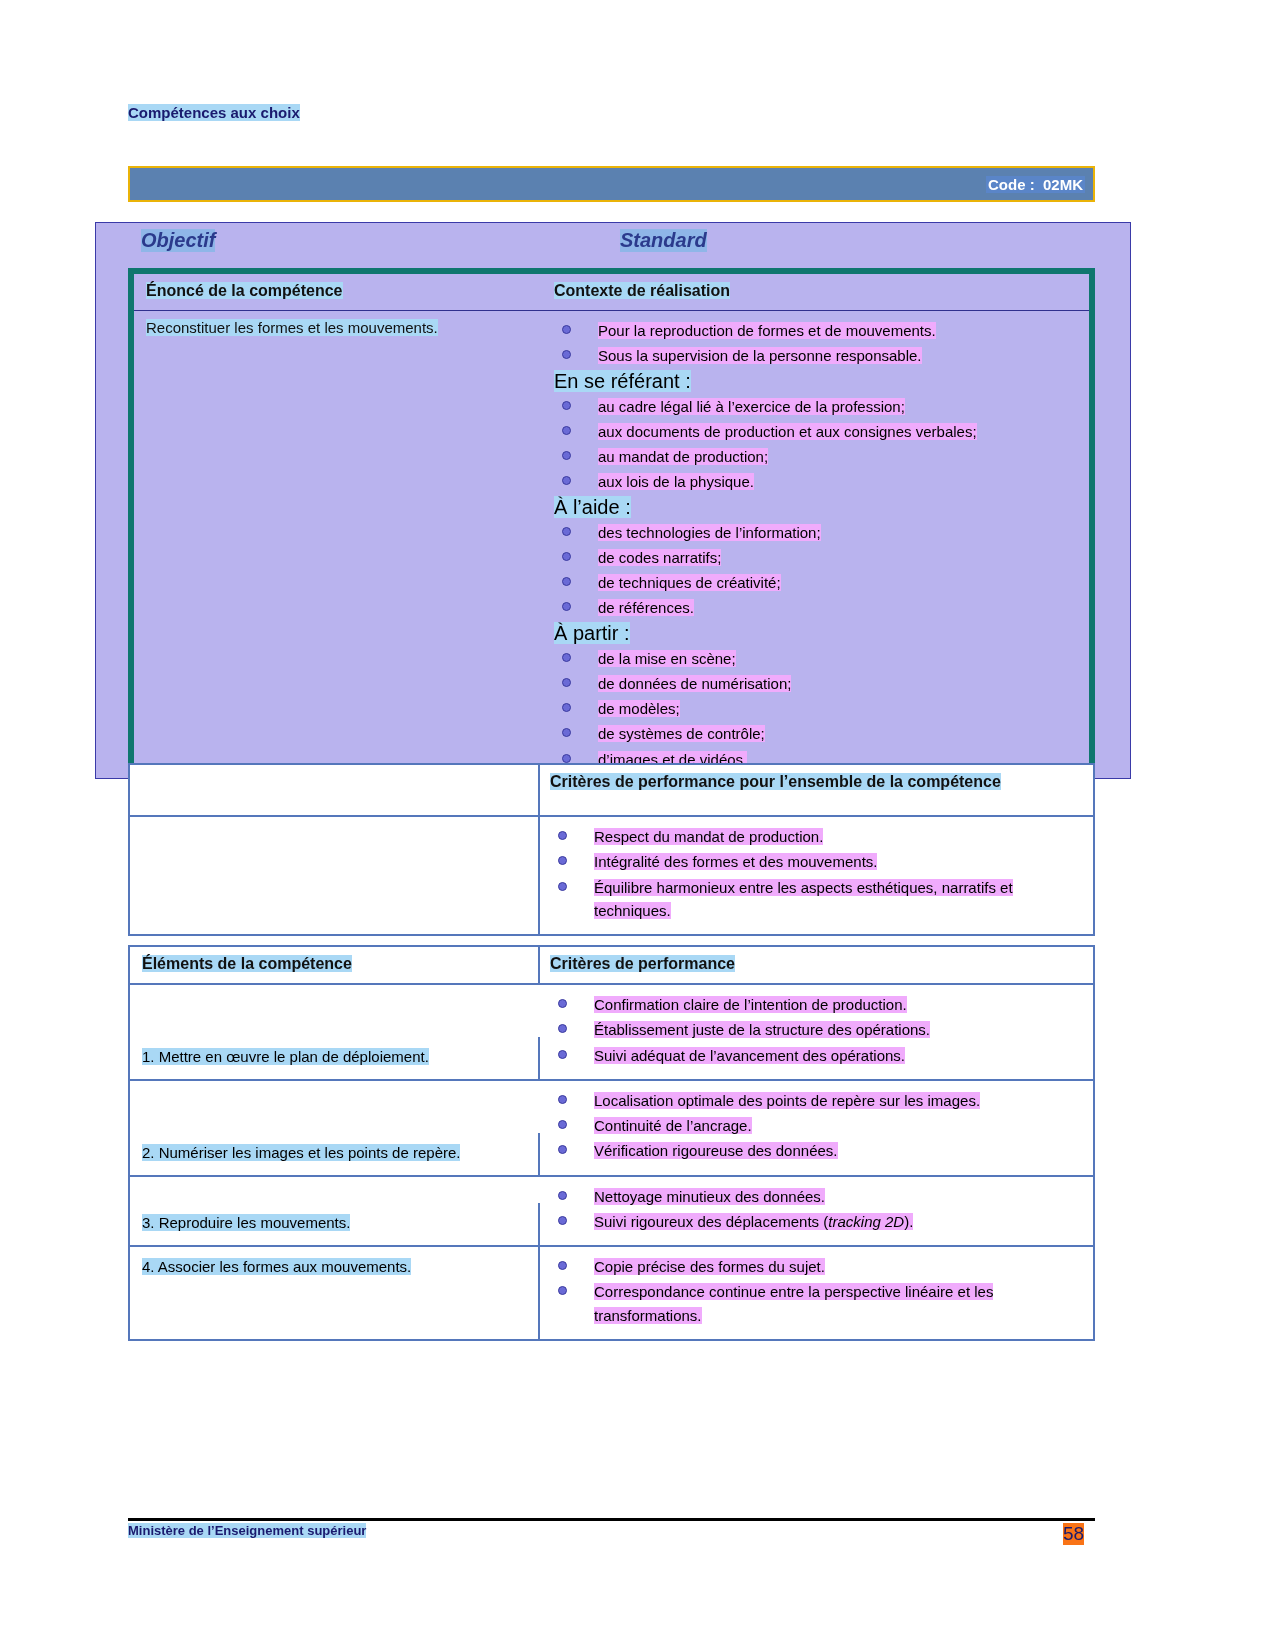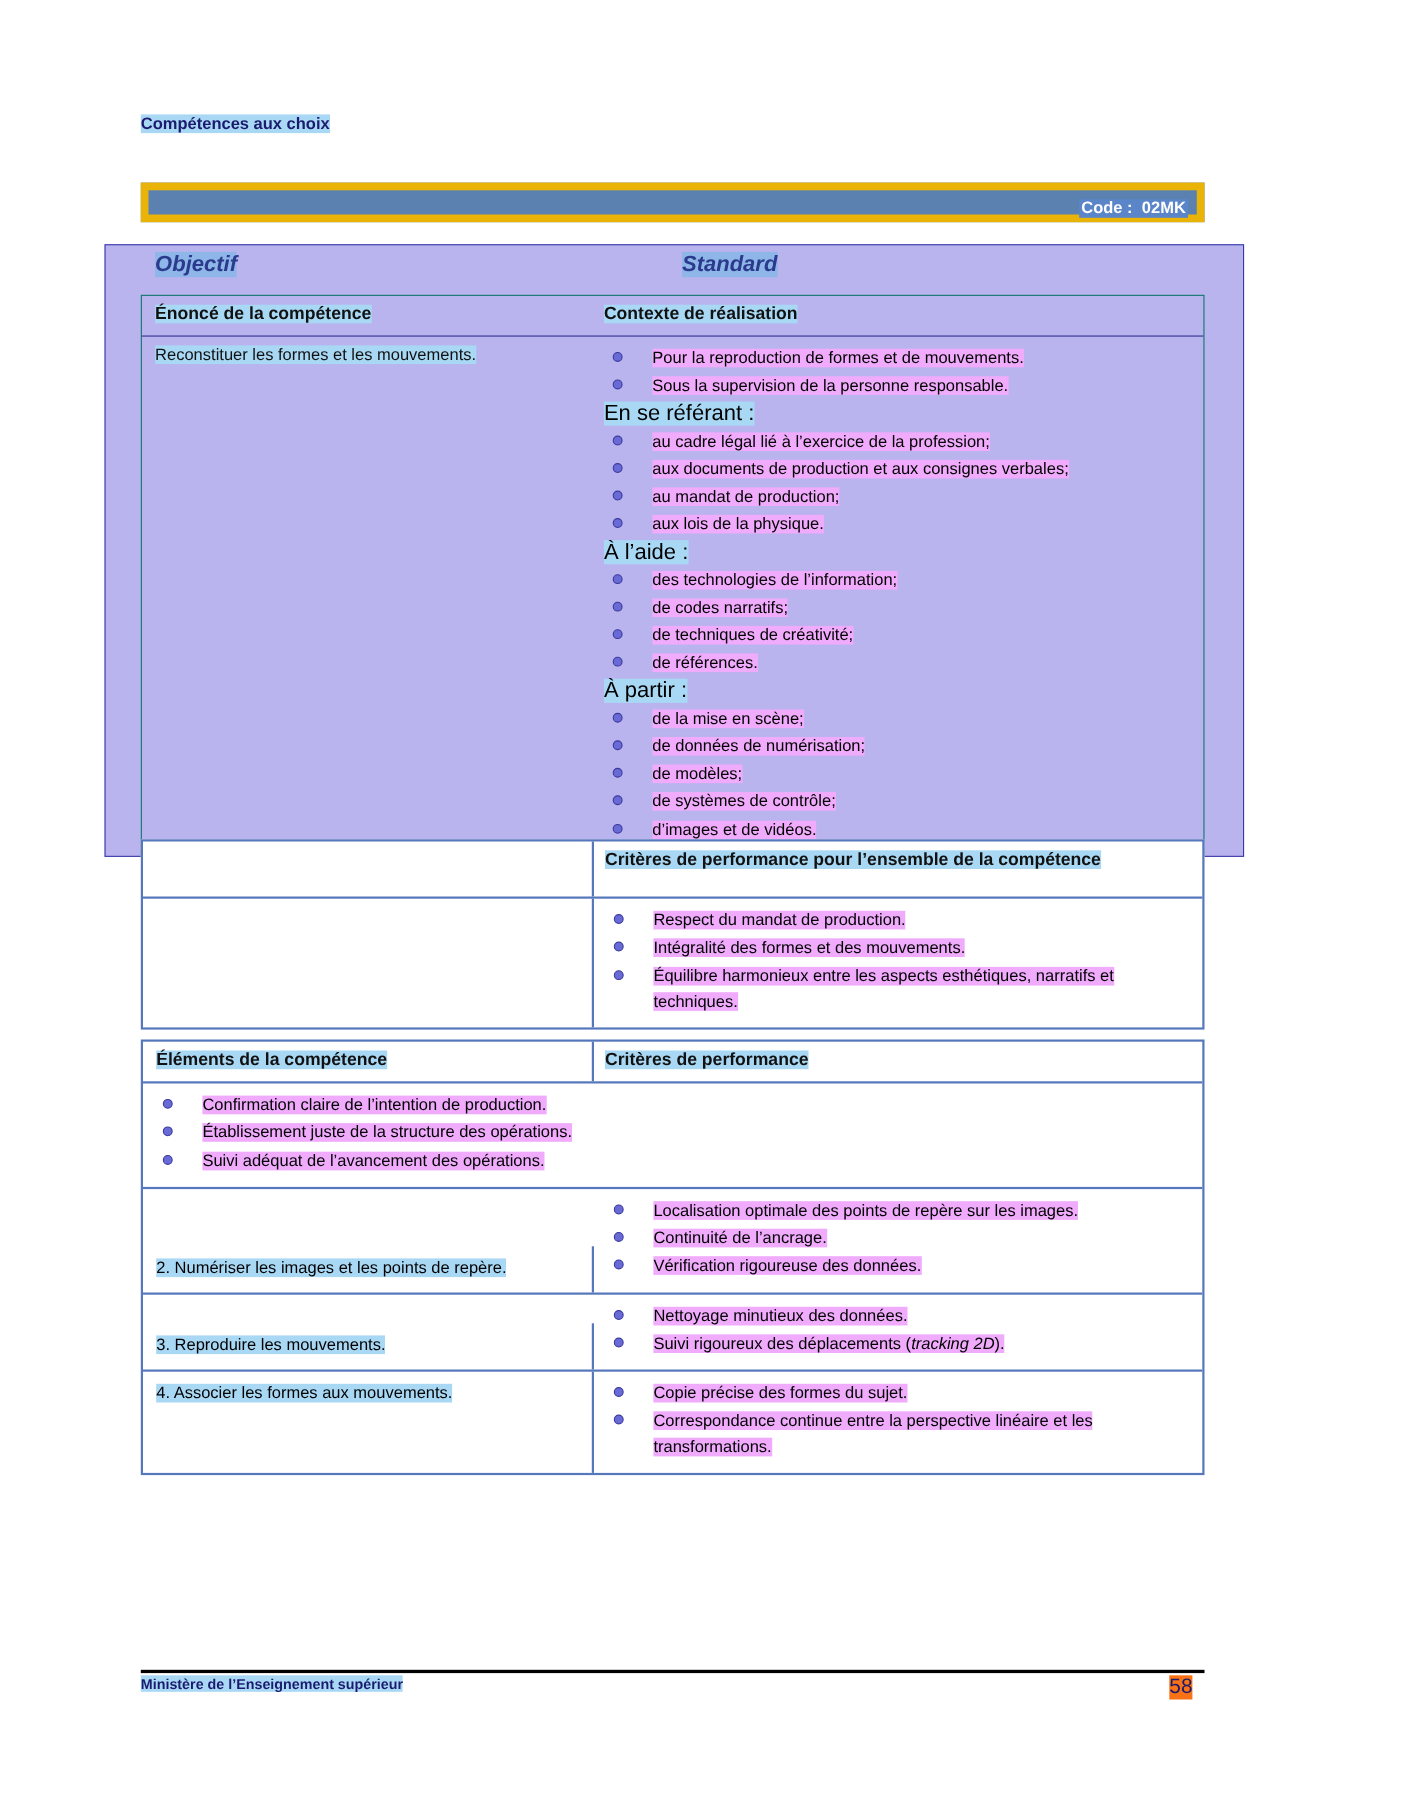--- a/index.html
+++ b/index.html
@@ -36,21 +36,21 @@
   }
 
   
   .code-bar {
     position: absolute;
     left: 128px;
     top: 130px;
     width: 967px;
     height: 36px;
     background: #5b81b0;
-    border: 7px solid #eab308;
+    border: 2px solid #eab308;
     box-sizing: border-box;
   }
   .code-bar .code-text {
     position: absolute;
     right: 8px;
     top: 8px;
     color: #ffffff;
     font-size: 15px;
     font-weight: bold;
     background: #5a85c8;
@@ -88,21 +88,21 @@
     color: #2b3a8c;
     background: #8fb6e8;
   }
 
   
   .table-main {
     position: absolute;
     left: 128px;
     top: 232px;
     width: 967px;
-    border: 1px solid #0f766e;
+    border: 6px solid #0f766e;
     box-sizing: border-box;
     background: #b9b3ee;
   }
   .row {
     display: flex;
     width: 100%;
     box-sizing: border-box;
   }
   .row.head {
     border-bottom: 1px solid #30308e;
@@ -332,20 +332,23 @@
     <div class="row rowline">
       <div class="cell-left">
         <span class="th">Éléments de la compétence</span>
       </div>
       <div class="cell-right">
         <span class="th">Critères de performance</span>
       </div>
     </div>
 
     <div class="row rowline">
+      <div class="cell-left">
+        <div class="elem-item"><span class="t">1.  Mettre en œuvre le plan de déploiement.</span></div>
+      </div>
       <div class="cell-right">
         <ul class="bul">
           <li><span class="bullet"></span><span class="t">Confirmation claire de l’intention de production.</span></li>
           <li><span class="bullet"></span><span class="t">Établissement juste de la structure des opérations.</span></li>
           <li><span class="bullet"></span><span class="t">Suivi adéquat de l’avancement des opérations.</span></li>
         </ul>
       </div>
     </div>
 
     <div class="row rowline">

